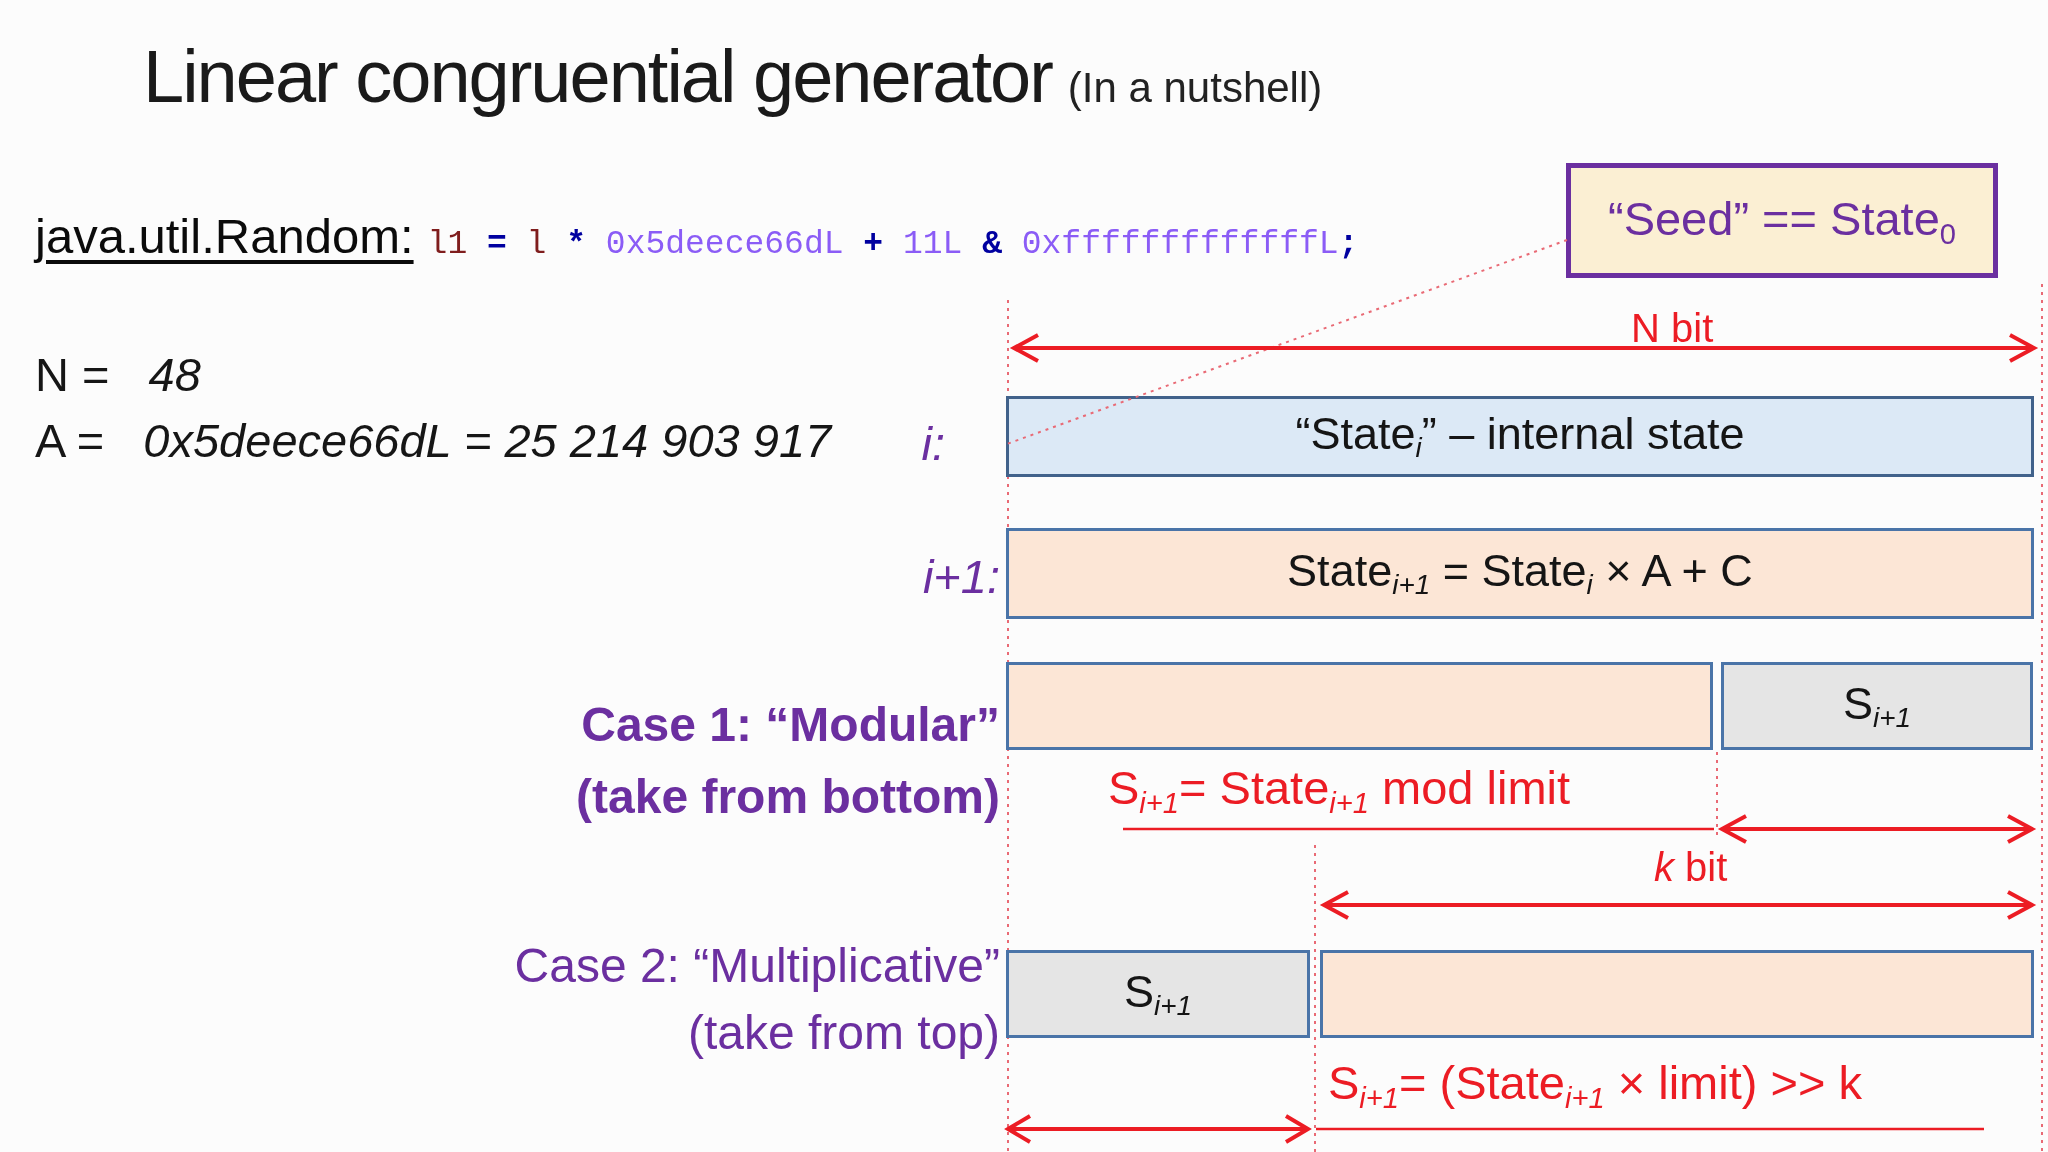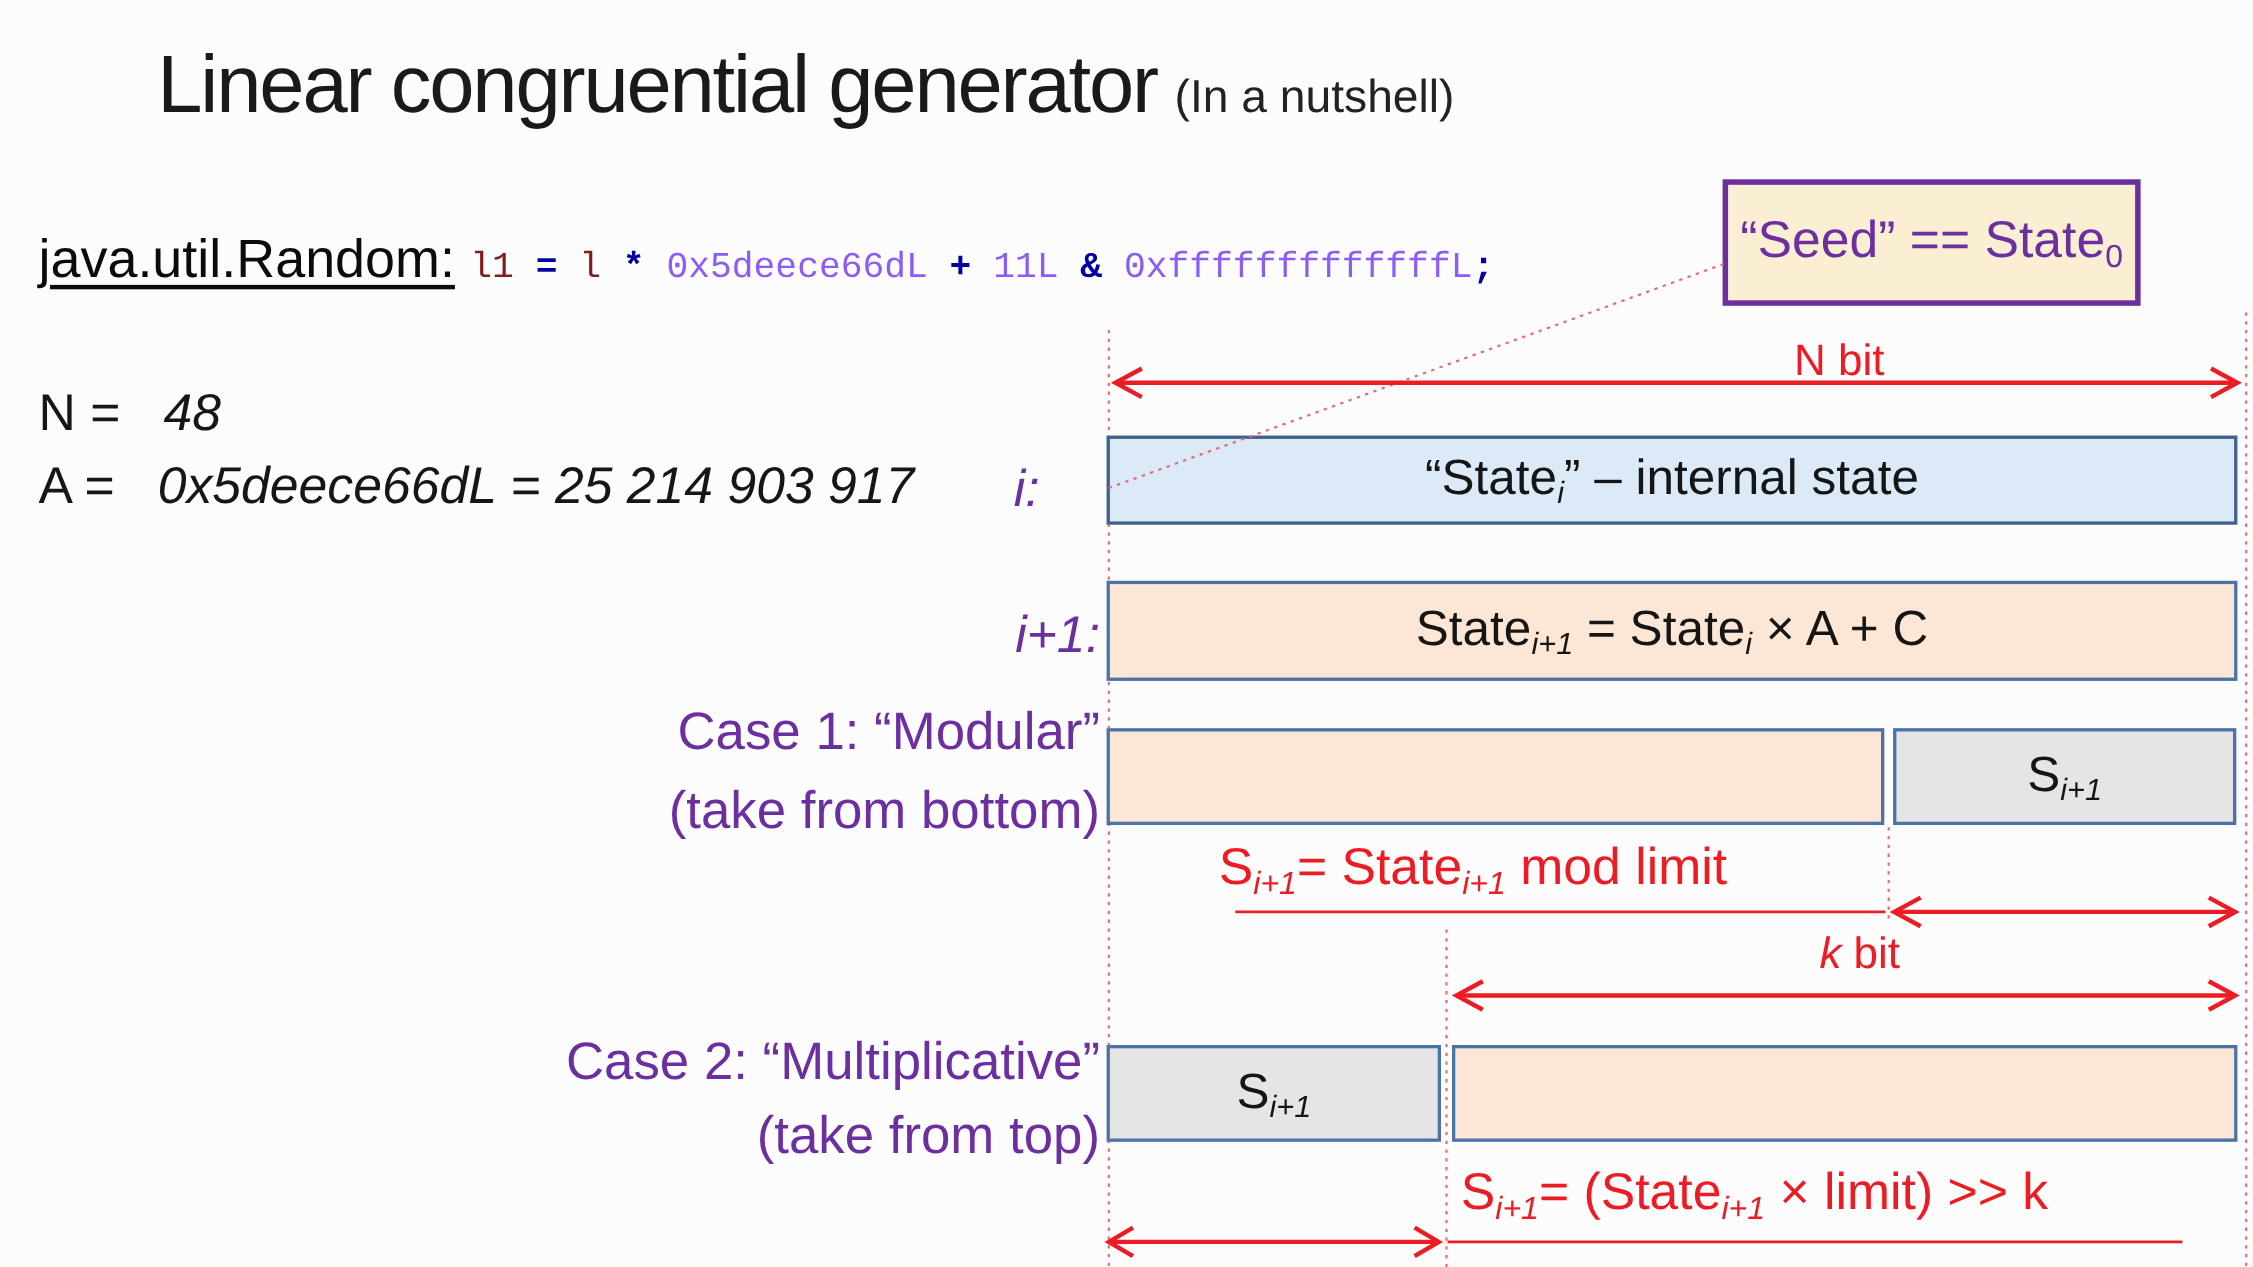--- a/index.html
+++ b/index.html
@@ -17,21 +17,21 @@
   #java-label { font-size:49px; text-decoration:underline; text-decoration-thickness:4px; text-underline-offset:7px; color:#0b0b0b; }
   #java-code { font-family:"Liberation Mono","DejaVu Sans Mono",monospace; font-size:33px; margin-left:14px; }
   .tok-var { color:#7f1d1d;text-align:right; }
   .tok-op  { color:#0000a0; font-weight:bold; }
   .tok-lit { color:#8b5cf6; }
   
   #params { left:35px; top:342px; font-size:47px; line-height:66px; white-space:nowrap; }
   .ital { font-style:italic;margin-left:26px; }
   
   .purple { color:#6b2fa0; }
-  #seed-box { left:1566px; top:163px; width:380px; height:115px; background:#fbefd3;
+  #seed-box { left:1566px; top:163px; width:432px; height:115px; background:#fbefd3;
     border:5px solid #6b2fa0; box-sizing:border-box; display:flex; align-items:center;
     justify-content:center; font-size:47px; color:#6b2fa0; white-space:nowrap; }
   .row-label { font-style:italic; font-size:47px; text-align:right; white-space:nowrap; }
   .case-label { font-size:48px; text-align:right; white-space:nowrap; }
   
   .box { position:absolute; box-sizing:border-box; display:flex; align-items:center;
     justify-content:center; font-size:45px; color:#151515; white-space:nowrap; }
   .blue   { background:#dce9f6; border:3px solid #41628b; }
   .orange { background:#fce6d6; border:3px solid #4a74a8; }
   .green  { background:#e5e5e5; border:3px solid #4a74a8; }
@@ -85,21 +85,21 @@
   <div class="box content blue" style="left:1006px; top:396px; width:1028px; height:81px;">
     <span><span>“State</span><span class="sb">i</span><span>” – internal state</span></span>
   </div>
 
   <div class="abs content purple row-label" style="left:790px; top:549px; width:210px;">i+1:</div>
 
   <div class="box content orange" style="left:1006px; top:528px; width:1028px; height:91px;">
     <span><span>State</span><span class="sb">i+1</span><span> = State</span><span class="sb">i</span><span> × A + C</span></span>
   </div>
 
-  <div class="abs content purple case-label" style="left:420px; top:630px; width:580px; line-height:72px;">
+  <div class="abs content purple case-label" style="left:420px; top:689px; width:580px; line-height:72px;font-weight:bold;">
     <div>Case 1: “Modular”</div>
     <div>(take from bottom)</div>
   </div>
 
   <div class="box content orange" style="left:1006px; top:662px; width:707px; height:88px;"></div>
   <div class="box content green" style="left:1721px; top:662px; width:312px; height:88px;">
     <span><span>S</span><span class="sb">i+1</span></span>
   </div>
 
   <div class="abs content red red-formula" style="left:1108px; top:760px;">

